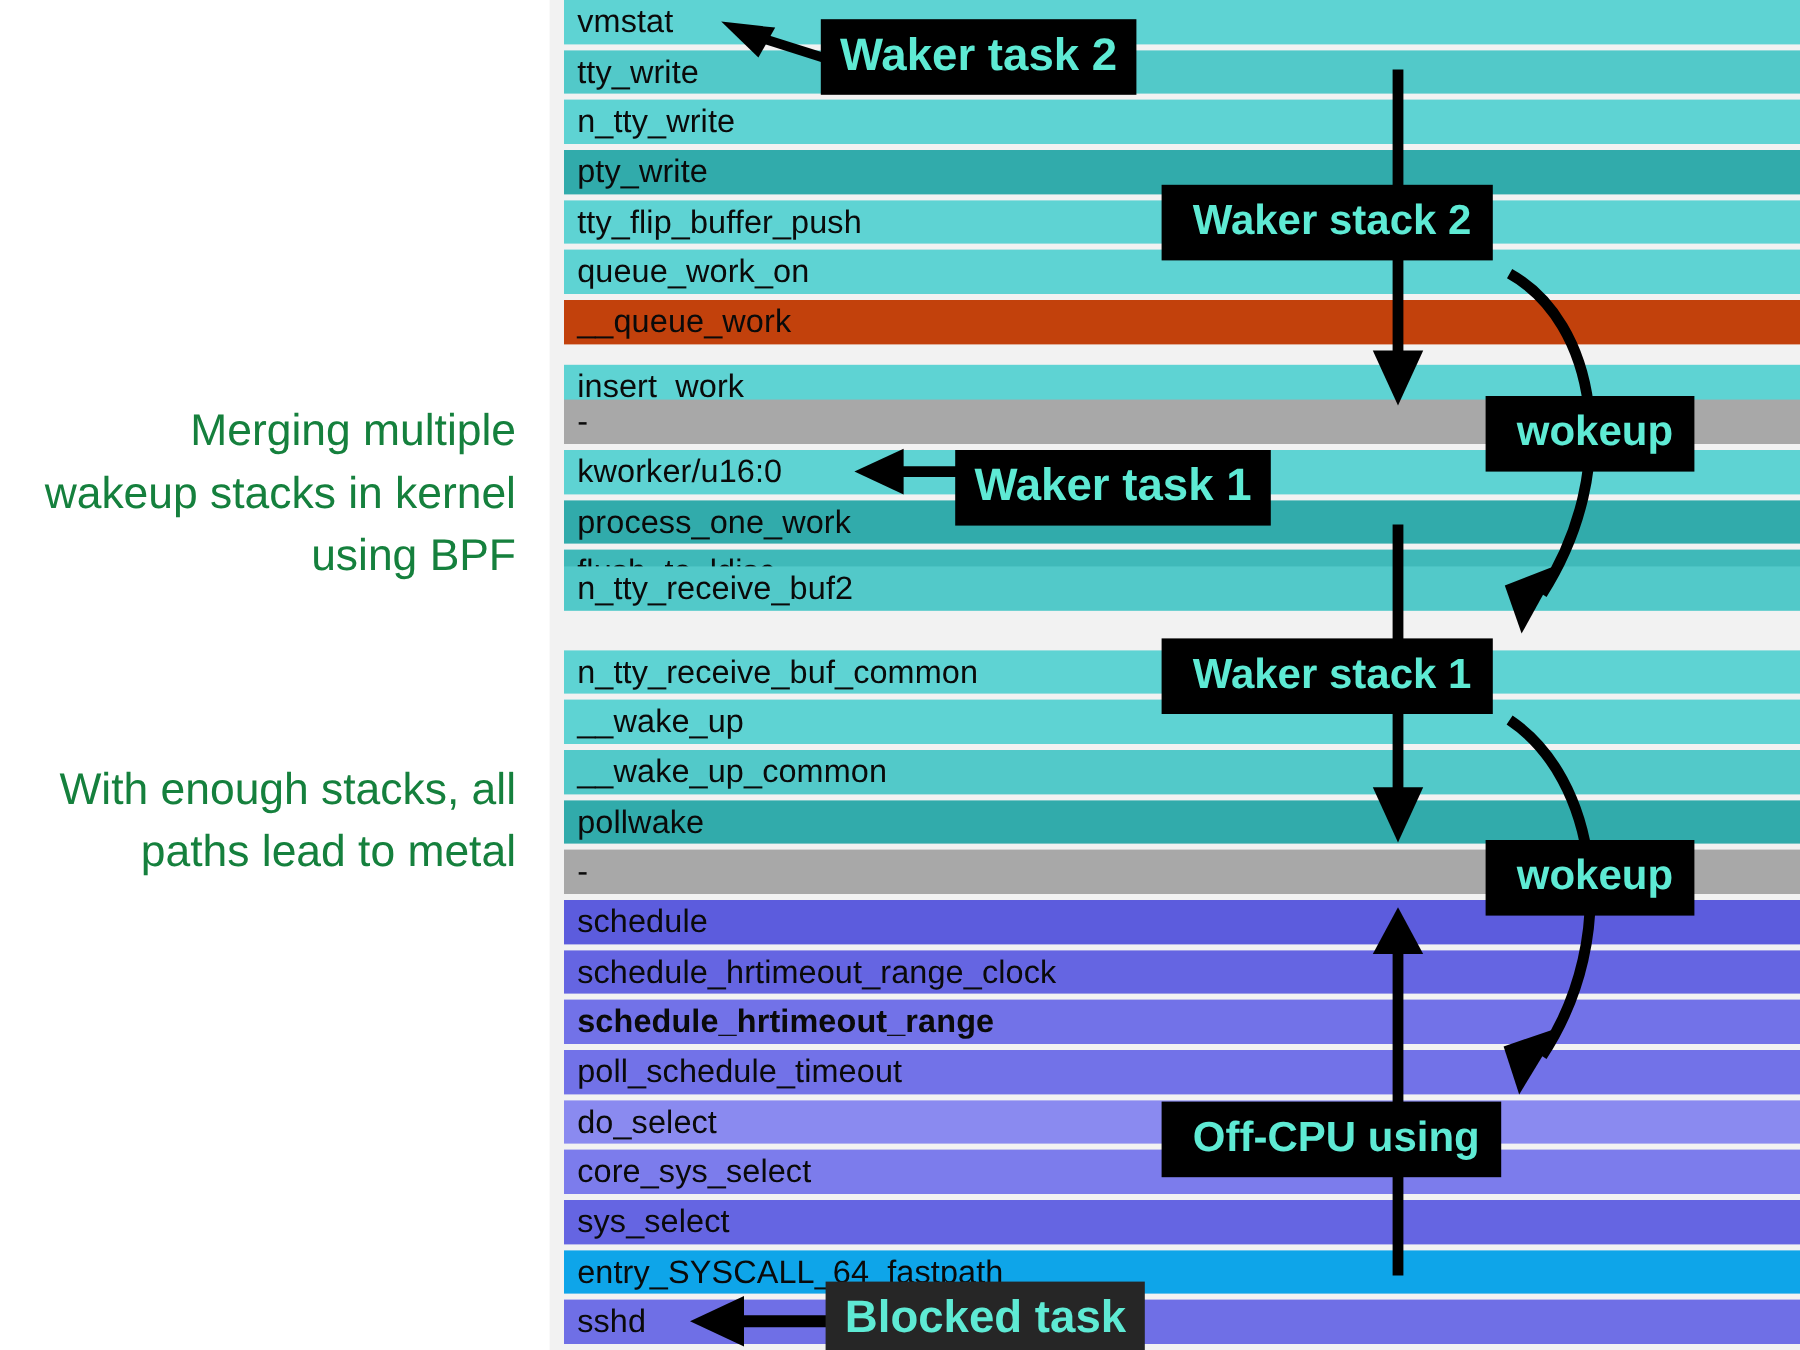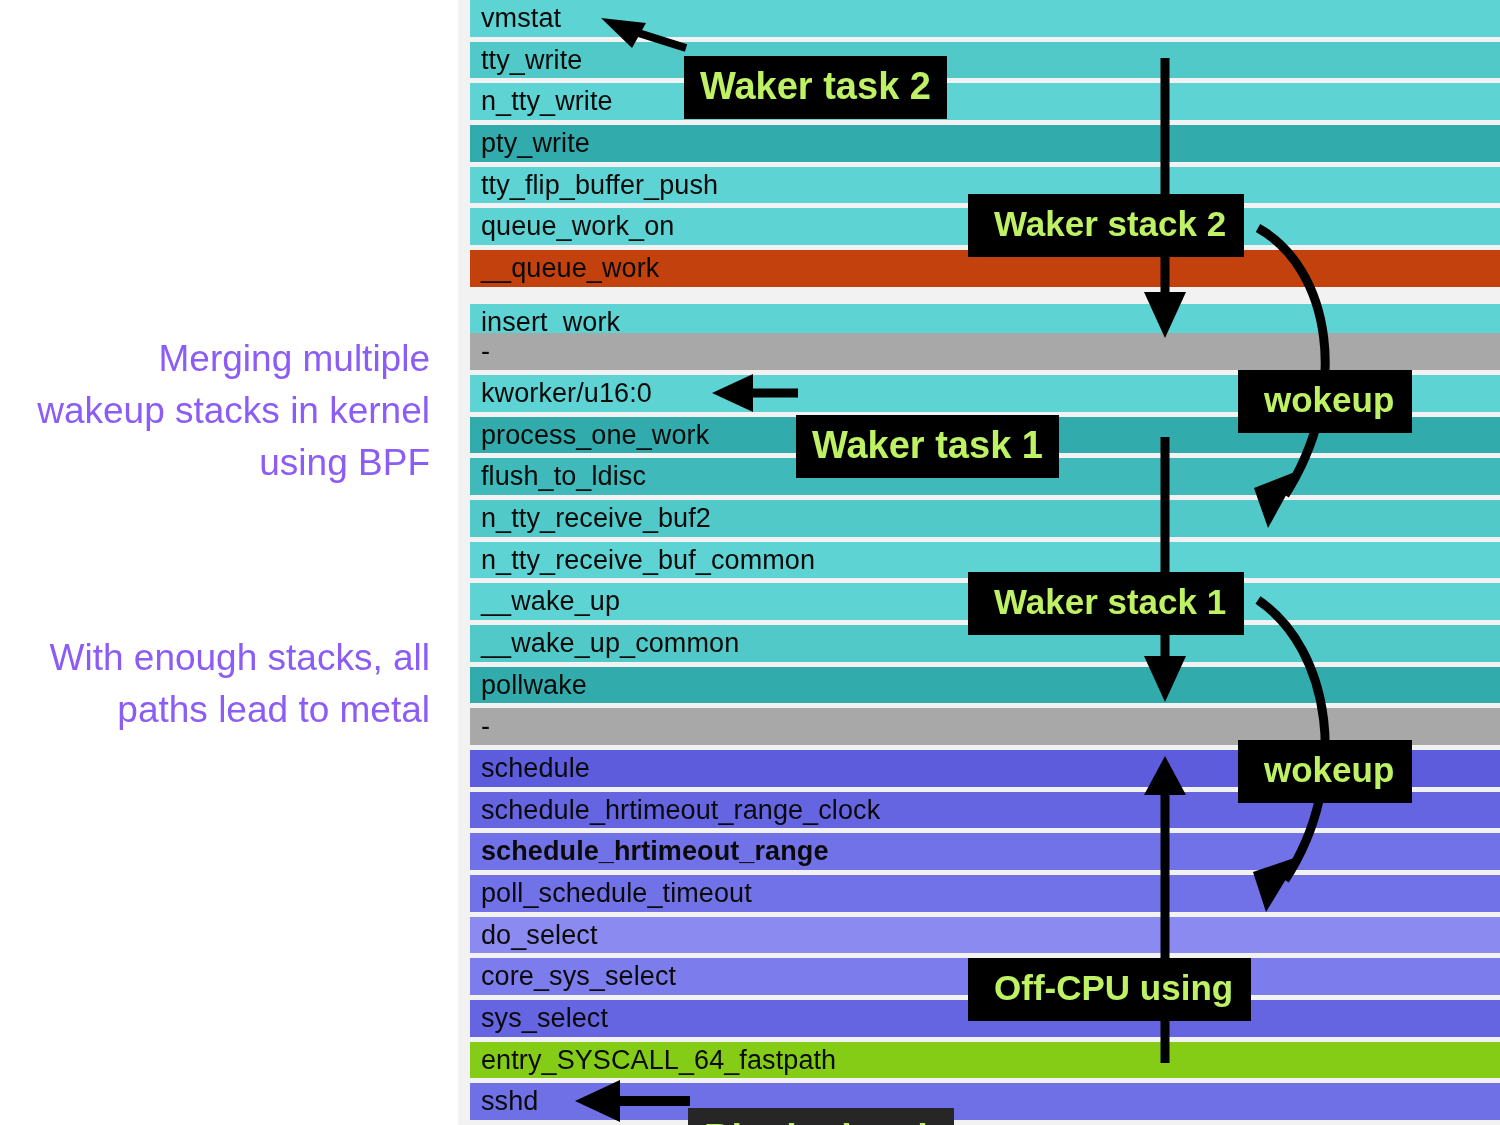--- a/index.html
+++ b/index.html
@@ -14,21 +14,21 @@
   
   #caption-column{
     position:absolute;left:0;top:0;width:458px;height:1125px;
     background:#ffffff;
   }
   .caption-block{
     position:absolute;
     right:28px;
     width:400px;
     text-align:right;
-    color:#8b5cf6;
+    color:#15803d;
     font-size:37px;
     line-height:52px;
     font-family:"Liberation Sans", sans-serif;
   }
   #caption-1{top:333px;}
   #caption-2{top:632px;}
 
   
   #flamegraph{
     position:absolute;left:458px;top:0;width:1042px;height:1125px;
@@ -50,29 +50,28 @@
     color:#0a0a0a;
     letter-spacing:0.1px;
     white-space:nowrap;
     font-family:"Liberation Sans", sans-serif;
   }
 
   
   .anno{
     position:absolute;
     background:#000000;
-    color:#bef264;
+    color:#5eead4;
     font-weight:bold;
     font-size:38px;
     line-height:1;
     padding:11px 16px 14px 16px;
     white-space:nowrap;
     font-family:"Liberation Sans", sans-serif;
     z-index:30;
-    margin-top:40px;
   }
   .anno.big{font-size:35px;padding:12px 18px 16px 26px;}
   .anno.soft{background:#262626;}
 
   
   #arrows{
     position:absolute;left:0;top:0;width:1500px;height:1125px;
     pointer-events:none;z-index:20;
   }
 </style>
@@ -115,21 +114,21 @@
       </div>
       <div class="fg-row" style="top: 375px; height: 37px; background: rgb(94, 211, 211);">
         <span>kworker/u16:0</span>
       </div>
       <div class="fg-row" style="top: 417px; height: 36px; background: rgb(49, 171, 171);">
         <span>process_one_work</span>
       </div>
       <div class="fg-row" style="top: 458px; height: 37px; background: rgb(63, 185, 185);">
         <span>flush_to_ldisc</span>
       </div>
-      <div class="fg-row" style="top: 500px; height: 37px; background: rgb(82, 201, 201);">
+      <div class="fg-row" style="top: 472px; height: 37px; background: rgb(82, 201, 201);">
         <span>n_tty_receive_buf2</span>
       </div>
       <div class="fg-row" style="top: 542px; height: 36px; background: rgb(94, 211, 211);">
         <span>n_tty_receive_buf_common</span>
       </div>
       <div class="fg-row" style="top: 583px; height: 37px; background: rgb(94, 211, 211);">
         <span>__wake_up</span>
       </div>
       <div class="fg-row" style="top: 625px; height: 37px; background: rgb(82, 201, 201);">
         <span>__wake_up_common</span>
@@ -154,21 +153,21 @@
       </div>
       <div class="fg-row" style="top: 917px; height: 36px; background: rgb(138, 138, 240);">
         <span>do_select</span>
       </div>
       <div class="fg-row" style="top: 958px; height: 37px; background: rgb(124, 124, 236);">
         <span>core_sys_select</span>
       </div>
       <div class="fg-row" style="top: 1000px; height: 37px; background: rgb(101, 101, 226);">
         <span>sys_select</span>
       </div>
-      <div class="fg-row" style="top: 1042px; height: 36px; background: #84cc16;">
+      <div class="fg-row" style="top: 1042px; height: 36px; background: #0ea5e9;">
         <span>entry_SYSCALL_64_fastpath</span>
       </div>
       <div class="fg-row" style="top: 1083px; height: 37px; background: rgb(111, 111, 230);">
         <span>sshd</span>
       </div>
     </div>
 </div>
 
 <div class="anno" id="anno-waker-task-2" style="left:684px;top:16px;">Waker task 2</div>
 

